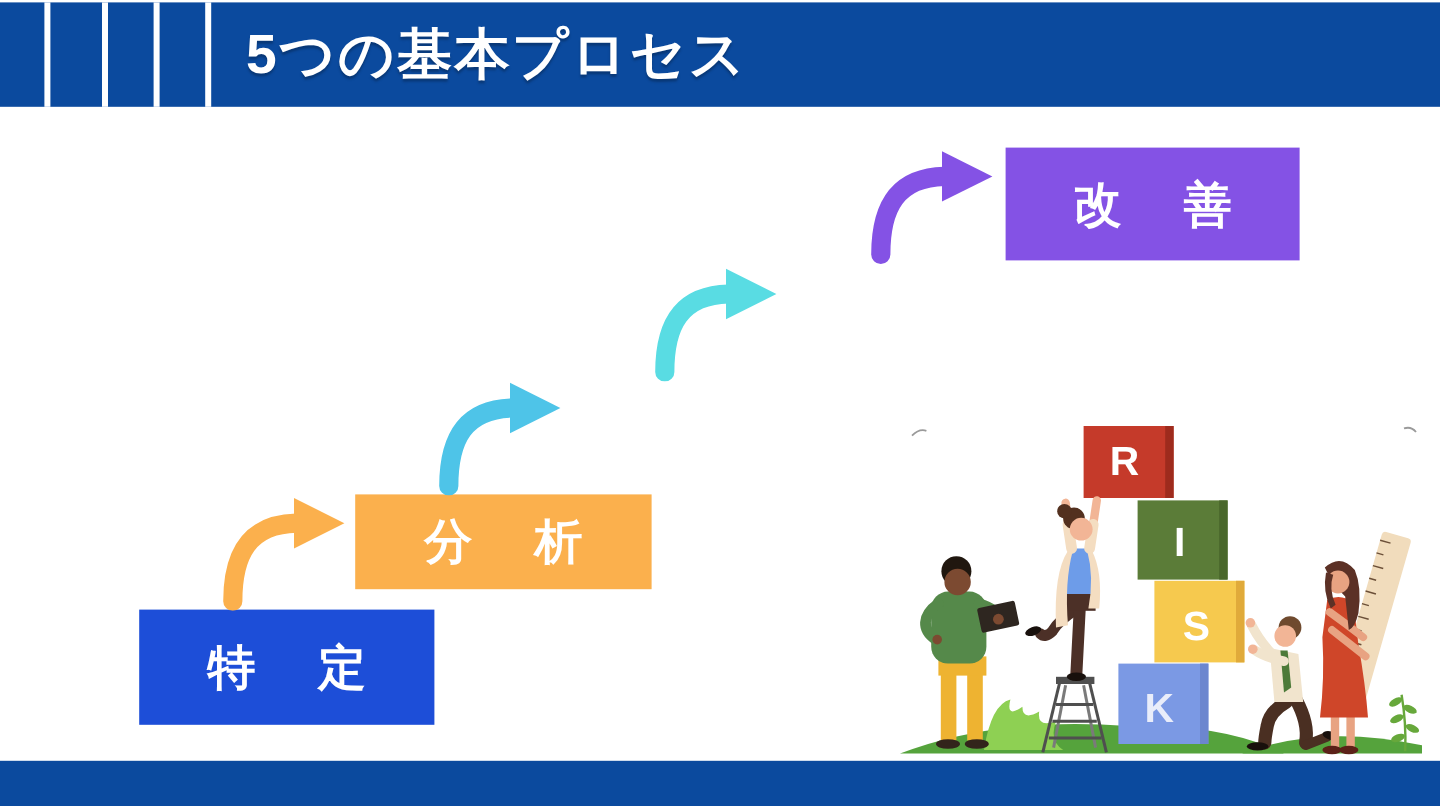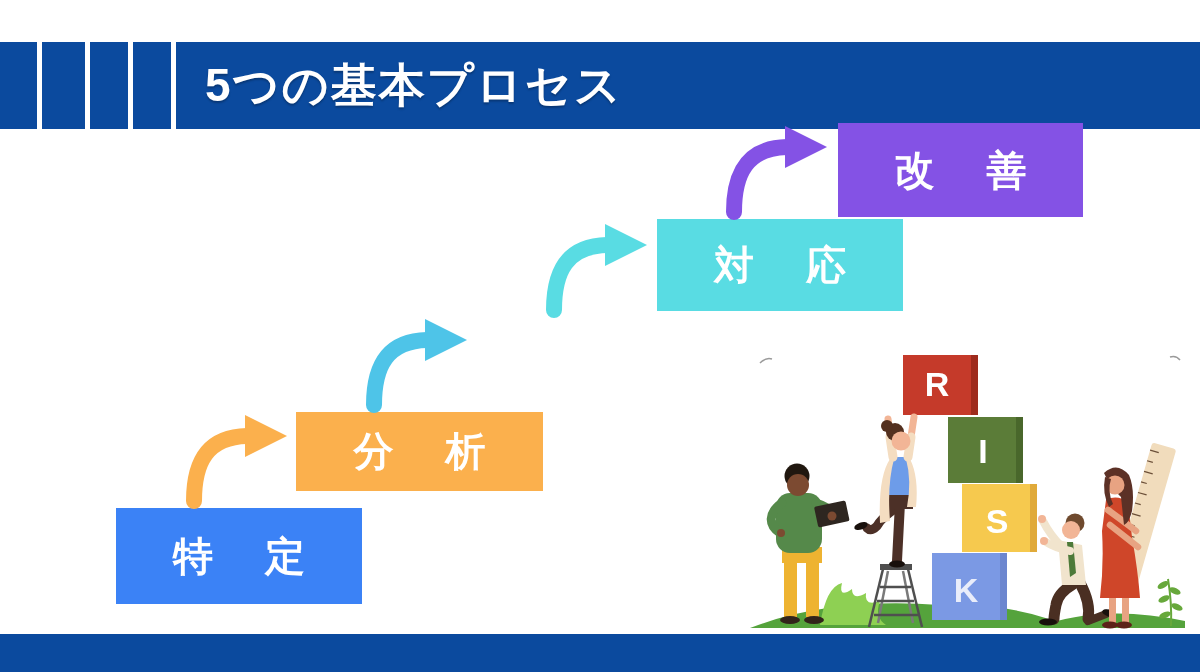--- a/index.html
+++ b/index.html
@@ -1,21 +1,21 @@
 <!DOCTYPE html>
 <html><head>
 <meta charset="utf-8">
 <style>
   html,body{margin:0;padding:0;background:#e8e8e8;}
   .slide{
     position:relative;width:1200px;height:672px;background:#ffffff;
     overflow:hidden;font-family:"Liberation Sans","DejaVu Sans",sans-serif;
   }
   
-  .header{position:absolute;left:0;top:2px;width:1200px;height:87px;margin-top:40px;}
+  .header{position:absolute;left:0;top:2px;width:1200px;height:87px;}
   .hstripe{position:absolute;top:0;width:5px;height:87px;background:#ffffff;}
   .slide-title{
     position:absolute;left:205px;top:0;height:87px;line-height:87px;
     color:#ffffff;font-size:46px;font-weight:700;letter-spacing:2px;
     text-shadow:0 2px 2px rgba(0,0,0,0.25);white-space:nowrap;
   }
   
   .step{
     position:absolute;display:flex;align-items:center;justify-content:center;
     color:#ffffff;font-size:40px;font-weight:700;letter-spacing:6px;
@@ -44,28 +44,25 @@
 <div class="slide">
 
   <div class="header" style="background: rgb(11, 74, 158);">
     <div class="hstripe" style="left:37px"></div>
     <div class="hstripe" style="left:85px"></div>
     <div class="hstripe" style="left:128px"></div>
     <div class="hstripe" style="left:171px"></div>
     <div class="slide-title">5つの基本プロセス</div>
   </div>
 
-  <div class="step s1" style="background: #3b82f6;">
+  <div class="step s1" style="background: #1d4ed8;">
     <span>特　定</span>
   </div>
   <div class="step s2" style="background: rgb(251, 176, 77);">
     <span>分　析</span>
-  </div>
-  <div class="step s4" style="background: rgb(89, 220, 227);">
-    <span>対　応</span>
   </div>
   <div class="step s5" style="background: rgb(132, 82, 229);">
     <span>改　善</span>
   </div>
 
   <svg class="arrow a1" viewBox="0 0 112 102">
     <path d="M 11 94 C 11 55 24 30 64 29" fill="none" stroke-width="16" stroke-linecap="round" stroke="#fbb04d"></path>
     <polygon points="62,8 62,50 104,29" fill="#fbb04d"></polygon>
   </svg>
   <svg class="arrow a2" viewBox="0 0 112 102">

